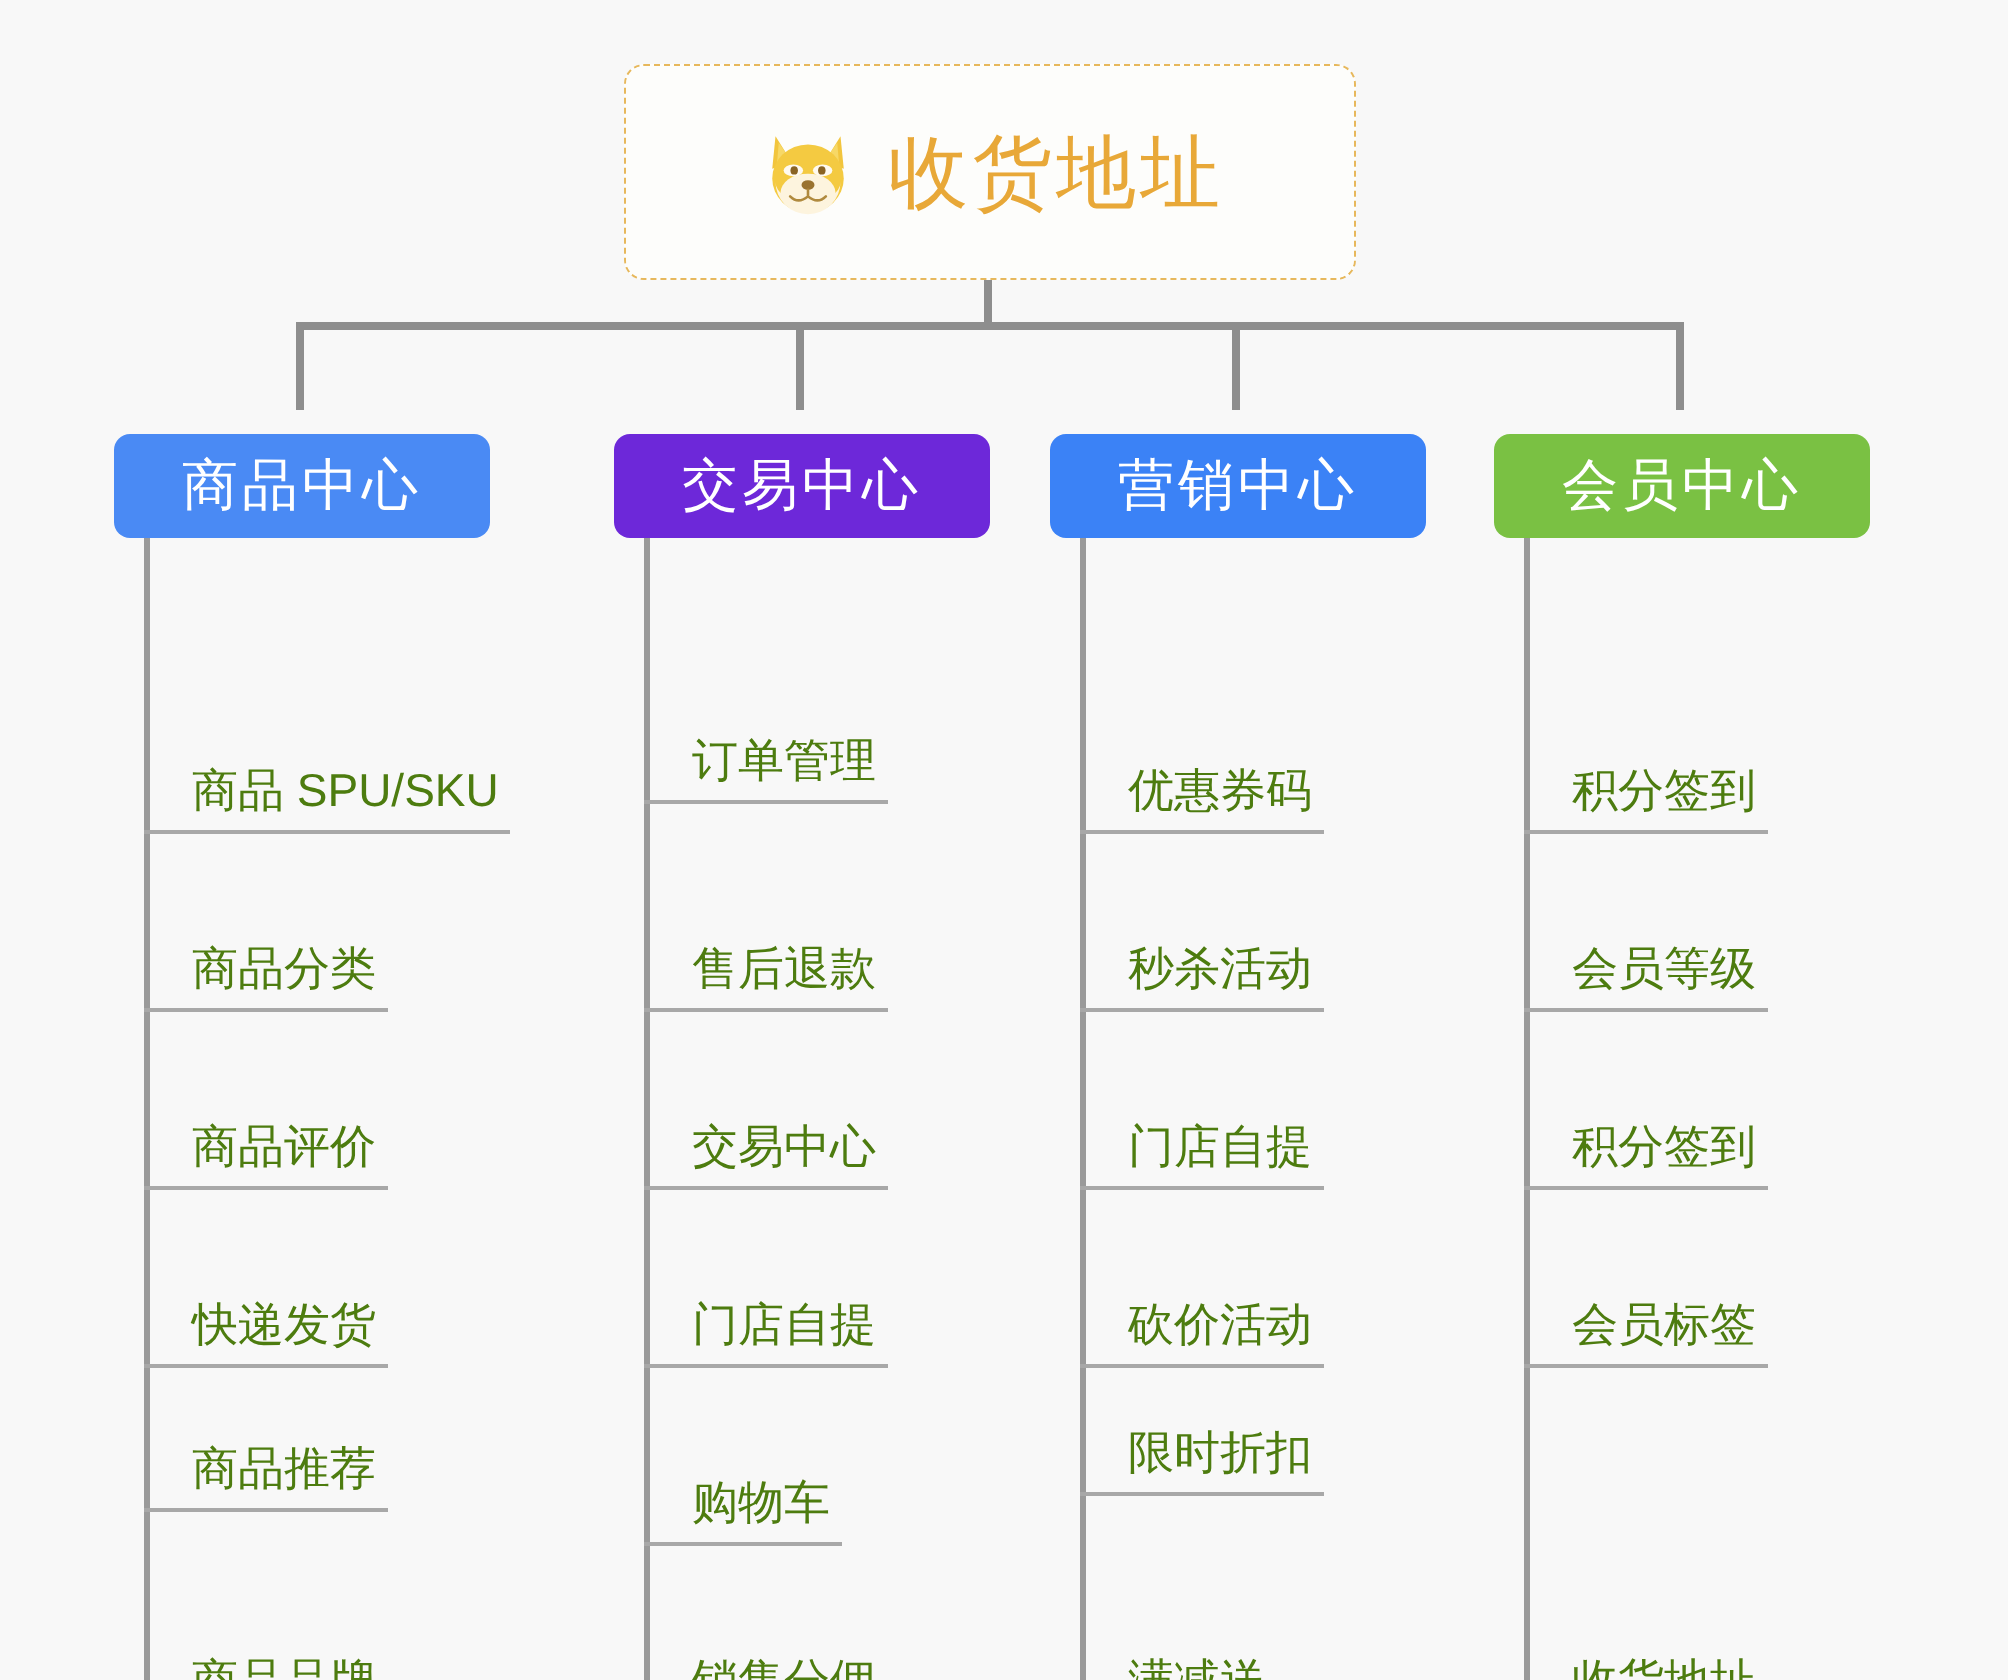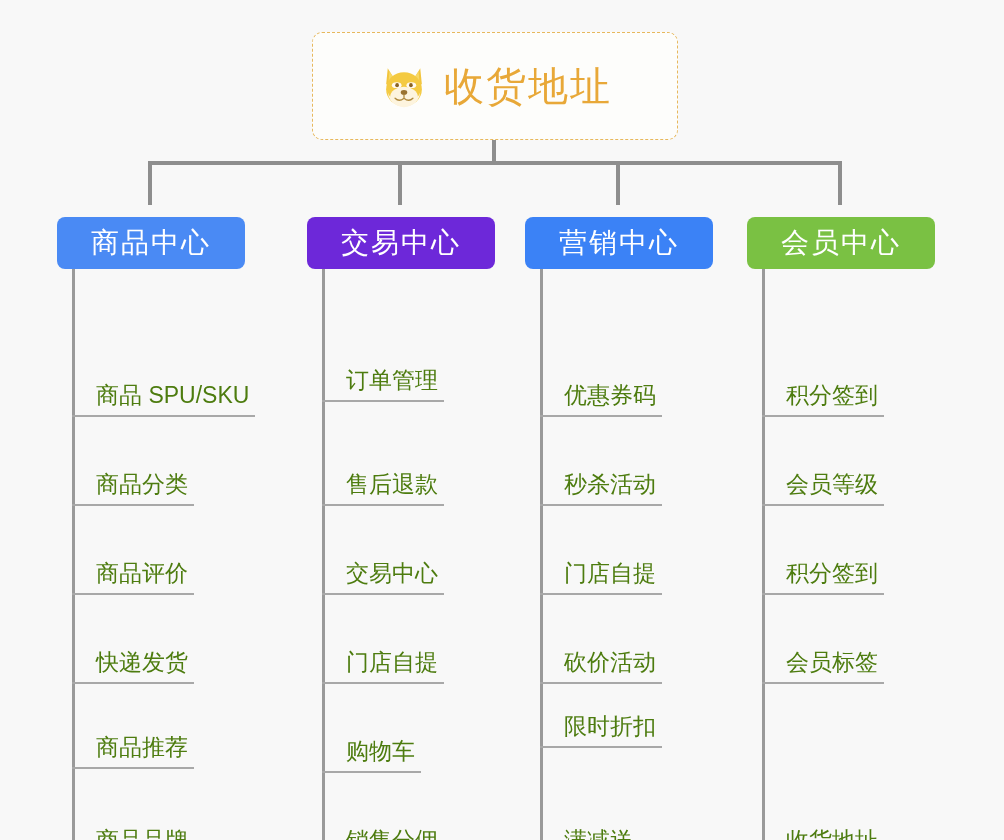--- a/index.html
+++ b/index.html
@@ -172,21 +172,21 @@
         </div>
       <div class="leaf" style="top:148px">
           <span class="leaf-inner">商品分类</span>
         </div>
       <div class="leaf" style="top:237px">
           <span class="leaf-inner">商品评价</span>
         </div>
       <div class="leaf" style="top:326px">
           <span class="leaf-inner">快递发货</span>
         </div>
-      <div class="leaf" style="top:411px">
+      <div class="leaf" style="top:398px">
           <span class="leaf-inner">商品推荐</span>
         </div>
       <div class="leaf" style="top:504px">
           <span class="leaf-inner">商品品牌</span>
         </div>
     </div>
   </div>
 
   <div class="column" style="left:307px">
     <div class="col-header" style="background:#6d28d9">

